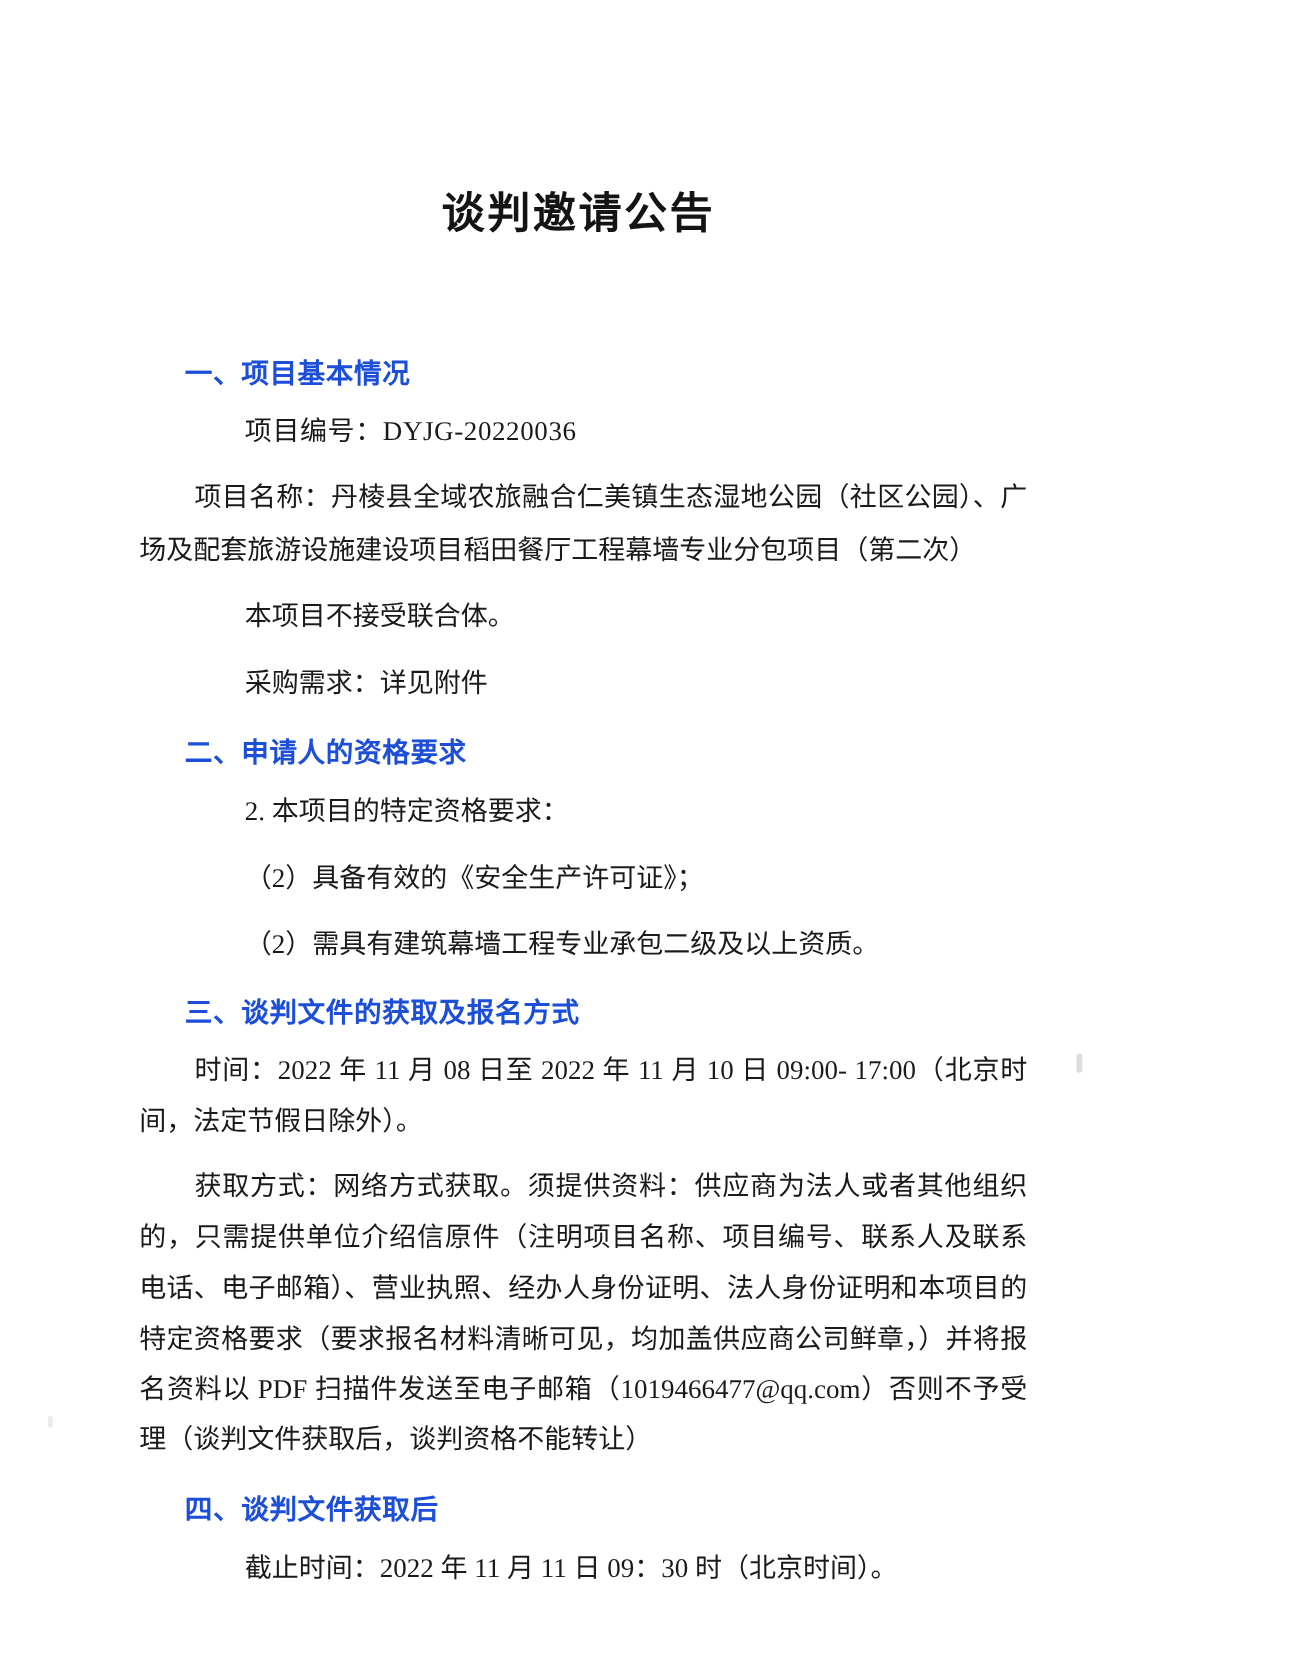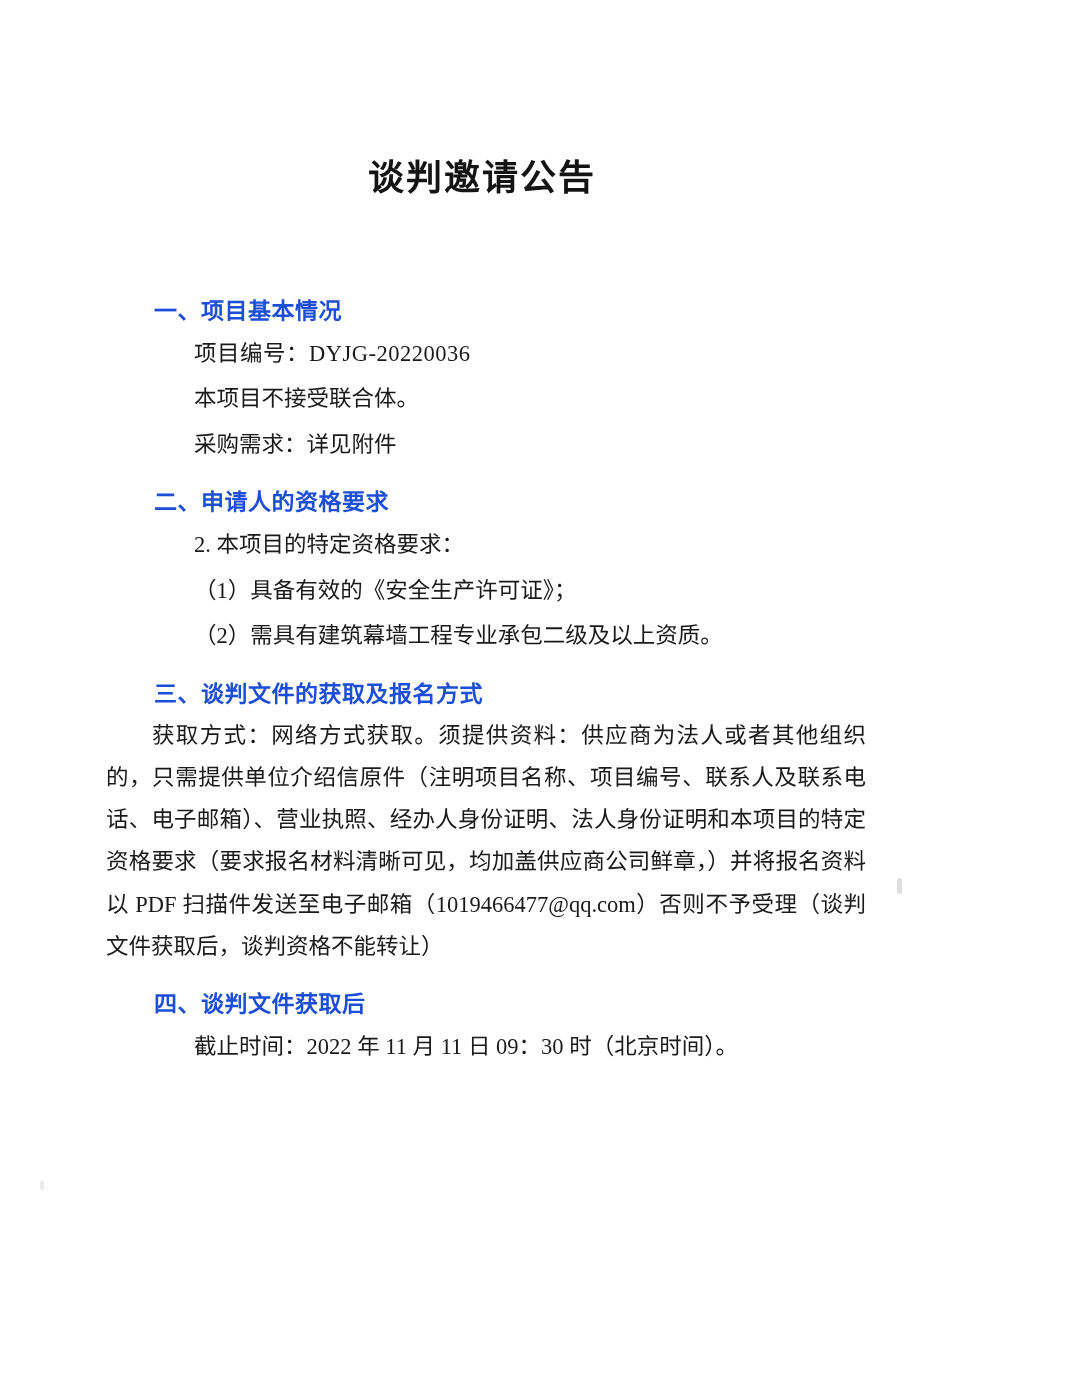--- a/index.html
+++ b/index.html
@@ -38,21 +38,21 @@
     font-size: 23px;
     font-weight: 700;
     letter-spacing: 0.5px;
     margin: 17px 0 6px 0;
     padding-left: 58px;
     color: #1d4ed8;
   }
   .para {
     font-size: 22.5px;
     line-height: 1.93;
-    margin: 2px;
+    margin: 12px;
     text-align: justify;
     text-justify: inter-ideograph;
     color: #1a1a1a;
   }
   .indent-1 {
     padding-left: 96px;
     text-indent: 0;
   }
   .indent-2 {
     padding-left: 96px;
@@ -93,29 +93,31 @@
 <body>
 
 <div class="page">
 
   <h1 class="doc-title">谈判邀请公告</h1>
 
   <div class="body-block">
 
     <div class="section-heading">一、项目基本情况</div>
     <p class="para indent-1 spaced-label">项目编号：DYJG-20220036</p>
+    <p class="para flow">项目名称：丹棱县全域农旅融合仁美镇生态湿地公园（社区公园）、广场及配套旅游设施建设项目稻田餐厅工程幕墙专业分包项目（第二次）</p>
     <p class="para indent-1">本项目不接受联合体。</p>
     <p class="para indent-1">采购需求：详见附件</p>
 
     <div class="section-heading">二、申请人的资格要求</div>
     <p class="para indent-2">2. 本项目的特定资格要求：</p>
-    <p class="para indent-2">（1）具备有效的《安全生产许可证》；</p>
+    <p class="para indent-2">（2）具备有效的《安全生产许可证》；</p>
     <p class="para indent-2">（2）需具有建筑幕墙工程专业承包二级及以上资质。</p>
 
     <div class="section-heading">三、谈判文件的获取及报名方式</div>
+    <p class="para flow tight">时间：2022 年 11 月 08 日至 2022 年 11 月 10 日 09:00- 17:00（北京时间，法定节假日除外）。</p>
     <p class="para flow tight">获取方式：网络方式获取。须提供资料：供应商为法人或者其他组织的，只需提供单位介绍信原件（注明项目名称、项目编号、联系人及联系电话、电子邮箱）、营业执照、经办人身份证明、法人身份证明和本项目的特定资格要求（要求报名材料清晰可见，均加盖供应商公司鲜章，）并将报名资料以 PDF 扫描件发送至电子邮箱（1019466477@qq.com）否则不予受理（谈判文件获取后，谈判资格不能转让）</p>
 
     <div class="section-heading">四、谈判文件获取后</div>
     <p class="para indent-1">截止时间：2022 年 11 月 11 日 09：30 时（北京时间）。</p>
 
   </div>
 
   <div class="smudge"></div>
   <div class="smudge2"></div>
 </div>

